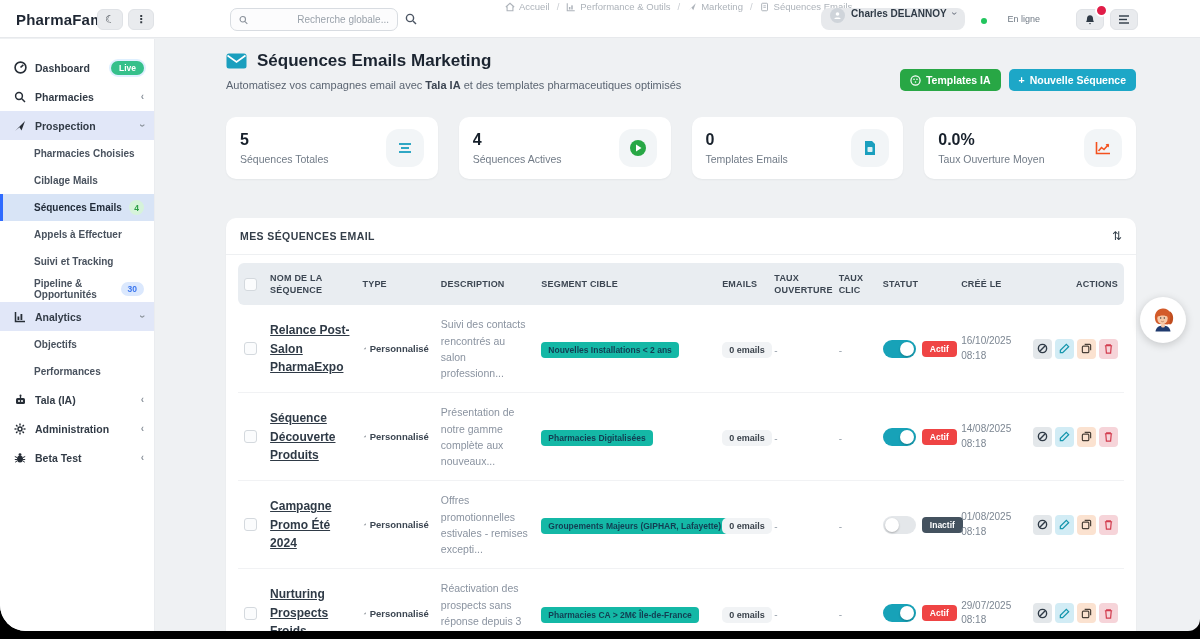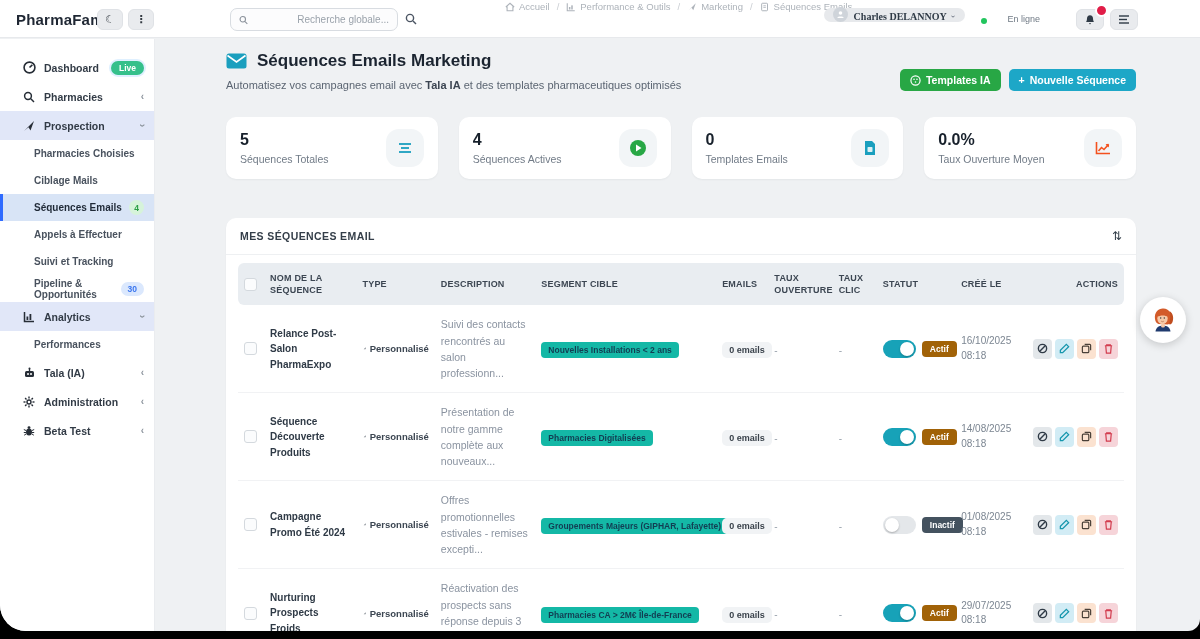--- a/index.html
+++ b/index.html
@@ -15,38 +15,38 @@
   .hbtn.moon { left:97px; }
   .hbtn.kebab { left:128px; font-weight:700; }
   .searchbox { position:absolute; left:230px; top:8px; width:168px; height:23px; border:1px solid #d8dce1; background:#fcfcfd;
                border-radius:7px; display:flex; align-items:center; padding:0 8px; gap:5px; }
   .searchbox input { border:none; outline:none; background:transparent; font-size:10px; color:#6b7280; width:100%; font-family:inherit;text-align:right; }
   .searchbox input::placeholder { color:#9aa2ab; }
   .ext-search { position:absolute; left:405px; top:13px; color:#4b5563; }
   .breadcrumb { position:absolute; top:0px; left:505px; display:flex; align-items:center; gap:7px; font-size:9.5px; color:#adb3ba; height:13px; }
   .breadcrumb .bc-item { display:flex; align-items:center; gap:4px; }
   .breadcrumb .sep { color:#c9cdd2; }
-  .userchip { position:absolute; right:235px; top:8px; height:14px; background:#e7e9ec; border-radius:8px; display:flex; align-items:flex-end;
-              gap:6px; padding:0 9px; cursor:pointer;font-family:Liberation Serif, serif; }
+  .userchip { position:absolute; right:235px; top:8px; height:22px; background:#e7e9ec; border-radius:8px; display:flex; align-items:flex-start;
+              gap:6px; padding:0 9px; cursor:pointer; }
   .userchip .uname { font-size:10px; font-weight:700; color:#2f3a46; }
   .userchip .chev { font-size:10px; color:#6b7280; transform:rotate(90deg); display:inline-block; }
   .avatar16 { width:15px; height:15px; border-radius:50%; background:#cfd4da; display:flex; align-items:center; justify-content:center; }
   .online { position:absolute; right:160px; top:14px; display:flex; align-items:flex-end; gap:20px; font-size:9px; color:#707a85; }
   .online .dot { width:6px; height:6px; border-radius:50%; background:#22c55e; }
   .bellbtn { position:absolute; right:96px; top:9px; width:28px; height:21px; background:#e9ebee; border:1px solid #dfe2e6; border-radius:6px;
              display:flex; align-items:center; justify-content:center; cursor:pointer; }
   .bellbadge { position:absolute; top:-6px; right:-5px; width:13px; height:13px; border-radius:50%; background:#e11d48; border:2px solid #fff;
                color:#fff; font-size:7px; display:flex; align-items:center; justify-content:center; font-weight:700; }
   .listbtn { position:absolute; right:62px; top:9px; width:28px; height:21px; background:#e9ebee; border:1px solid #dfe2e6; border-radius:6px;
              display:flex; align-items:center; justify-content:center; cursor:pointer; }
 
   
   .sidebar { position:absolute; top:39px; left:0; width:155px; bottom:0; background:#fff; border-right:1px solid #eaecef; padding-top:14px; z-index:20; }
   .snav { list-style:none; }
-  .sitem { display:flex; align-items:center; gap:8px; height:29px; padding:0 10px 0 22px; font-size:10.5px; font-weight:700; color:#323b46; cursor:pointer; }
+  .sitem { display:flex; align-items:center; gap:8px; height:29px; padding:0 10px 0 13px; font-size:10.5px; font-weight:700; color:#323b46; cursor:pointer; }
   .sitem .sicon { width:14px; display:flex; justify-content:center; color:#262d36; }
   .sitem .grow { flex:1; }
   .sitem .chev-r { color:#8d959e; font-size:10px; }
   .sitem .chev-d { color:#8d959e; font-size:10px; transform:rotate(90deg); display:inline-block; }
   .sitem.hl { background:#e1e7f8; }
   .ssub { display:flex; align-items:center; height:27px; padding:0 10px 0 34px; font-size:10px; font-weight:600; color:#49525e; cursor:pointer; }
   .ssub .grow { flex:1; }
   .ssub.active { background:#d8e4f6; border-left:3px solid #2f6bff; padding-left:31px; color:#1f2937; }
   .badge-live { background:#35c08b; color:#fff; font-size:8.5px; font-weight:700; padding:2px 8px; border-radius:9px; box-shadow:0 0 0 2px #dff0ff; }
   .badge-4 { background:#d6f3da; color:#2a9e44; font-size:8.5px; font-weight:700; width:15px; height:15px; border-radius:50%;
@@ -82,35 +82,35 @@
   table { width:100%; border-collapse:separate; border-spacing:0; table-layout:fixed; }
   col.c-cb{width:26px} col.c-nom{width:92px} col.c-type{width:78px} col.c-desc{width:100px} col.c-seg{width:180px}
   col.c-em{width:52px} col.c-ouv{width:64px} col.c-clic{width:44px} col.c-st{width:78px} col.c-cre{width:72px} col.c-act{width:96px}
   thead th { background:#e9edf1; font-size:9px; font-weight:700; color:#3c4652; text-align:left; padding:9px 6px; line-height:1.35;
              text-transform:uppercase; letter-spacing:.2px; }
   thead th:first-child { border-radius:6px 0 0 6px; }
   thead th:last-child { border-radius:0 6px 6px 0;text-align:right; }
   tbody td { padding:11px 6px; vertical-align:middle; border-bottom:1px solid #f1f2f4; }
   tbody tr:last-child td { border-bottom:none; }
   .cb { width:13px; height:13px; border:1px solid #d4d9de; border-radius:3px; background:#fbfcfd; cursor:pointer; }
-  .nom { font-size:10px; font-weight:700; color:#2f3a46; line-height:1.55; }
+  .nom { font-size:12px; font-weight:700; color:#2f3a46; line-height:1.55;text-decoration:underline; }
   .typecell { display:flex; align-items:center; gap:4px; font-size:9.5px; font-weight:600; color:#3c4652; }
   .desc { font-size:10.5px; color:#8a93a0; line-height:1.55; }
   .segbadge { display:inline-block; background:#14b8a6; color:#123d52; font-size:8.5px; font-weight:700; padding:3px 7px;
               border-radius:4px; white-space:nowrap; }
   .emailpill { display:inline-block; background:#f1f3f5; color:#3b434c; font-size:9px; font-weight:700; padding:3px 7px; border-radius:5px; white-space:nowrap; }
   .dash { color:#9aa3ad; font-size:10px; }
   .statcell { display:flex; align-items:center; gap:6px; }
   .toggle { width:33px; height:18px; border-radius:9px; position:relative; cursor:pointer; flex:none; }
   .toggle.on { background:#17a2b8; }
   .toggle.off { background:#e4e7ea; }
   .toggle .knob { position:absolute; top:2px; width:14px; height:14px; border-radius:50%; background:#fff; box-shadow:0 1px 2px rgba(0,0,0,.25); }
   .toggle.on .knob { right:2px; } .toggle.off .knob { left:2px; }
   .stbadge { font-size:8.5px; font-weight:700; color:#fff; padding:3px 8px; border-radius:4px; }
-  .stbadge.actif { background:#a16207;text-align:center; }
+  .stbadge.actif { background:#ef4444;text-align:center; }
   .stbadge.inactif { background:#44525f; }
   .datecell { font-size:10px; color:#7c8692; line-height:1.45; }
   .actions { display:flex; gap:3px; }
   .abtn { width:23px; height:20px; border:none; border-radius:4px; display:flex; align-items:center; justify-content:center; cursor:pointer; }
   .abtn.view { background:#e3e7ea; color:#2f3a46; }
   .abtn.edit { background:#d2ecf5; color:#1596ad; }
   .abtn.copy { background:#fbe2d0; color:#4a4038; }
   .abtn.del  { background:#f6d4d9; color:#d23b4e; }
 
   .fab { position:absolute; right:14px; top:297px; width:46px; height:46px; border-radius:50%; background:#fff;
@@ -260,20 +260,23 @@
       <li class="sitem hl">
         <span class="sicon">
             <svg width="12" height="12" viewBox="0 0 12 12">
               <path d="M1.5 1 V10.5 H11" fill="none" stroke="#262d36" stroke-width="1.5"></path>
               <rect x="3.5" y="5.5" width="1.8" height="3.5" fill="#262d36"></rect>
               <rect x="6.5" y="3" width="1.8" height="6" fill="#262d36"></rect>
             </svg>
           </span>
         <span class="grow">Analytics</span>
         <span class="chev-d">›</span>
+      </li>
+      <li class="ssub">
+        <span class="grow">Objectifs</span>
       </li>
       <li class="ssub">
         <span class="grow">Performances</span>
       </li>
       <li class="sitem">
         <span class="sicon">
             <svg width="13" height="12" viewBox="0 0 13 12">
               <rect x="2" y="4" width="9" height="6" rx="1.5" fill="#262d36"></rect>
               <circle cx="5" cy="7" r="1" fill="#fff"></circle>
               <circle cx="8" cy="7" r="1" fill="#fff"></circle>

